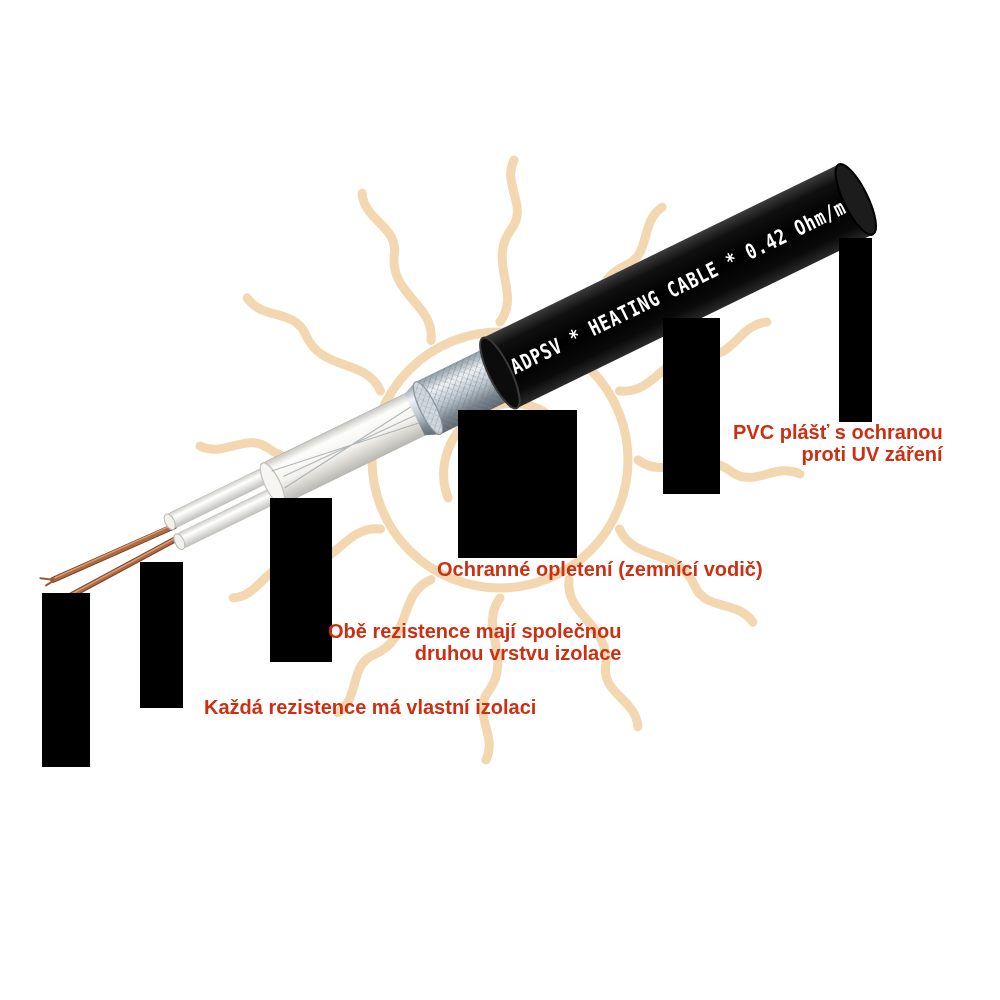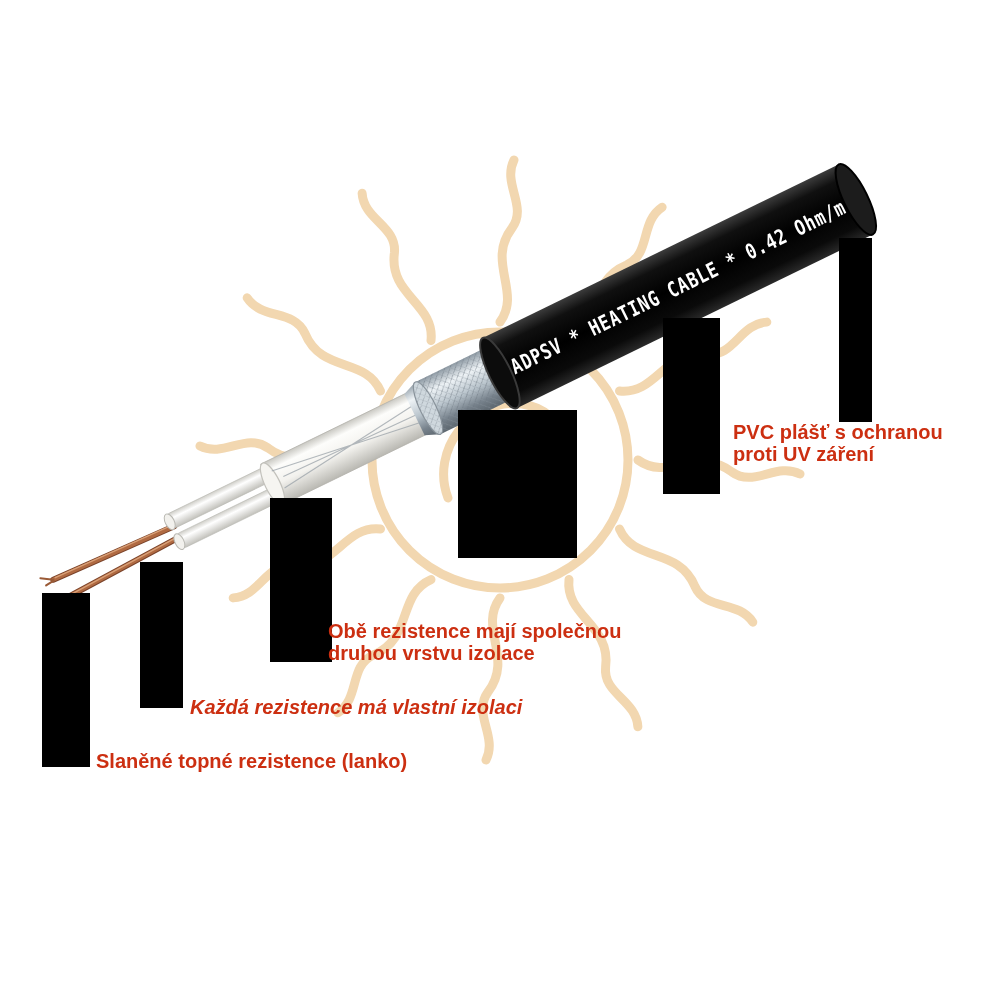--- a/index.html
+++ b/index.html
@@ -1,18 +1,19 @@
 <!DOCTYPE html>
 <html><head>
 <meta charset="utf-8">
 <style>
   html,body{margin:0;padding:0;background:#fff;}
   .stage{
     position:relative;width:1000px;height:800px;background:#ffffff;overflow:hidden;
     font-family:"Liberation Sans", sans-serif;
+    text-align:right;
   }
   .diagram-svg{position:absolute;left:0;top:0;width:1000px;height:1000px;}
   .callout{
     position:absolute;
     color:#cc2f11;
     font-weight:bold;
     font-size:20px;
     line-height:22px;
     white-space:pre-line;
   }
@@ -120,21 +121,21 @@
     <rect x="270" y="498" width="62" height="164" fill="#000"></rect>
     <rect x="458" y="410" width="119" height="148" fill="#000"></rect>
     <rect x="663" y="318" width="57" height="176" fill="#000"></rect>
     <rect x="839" y="238" width="33" height="184" fill="#000"></rect>
   </svg>
 
   <div class="callout" style="left:733px;top:421px;">PVC plášť s ochranou
 proti UV záření</div>
 
 
+  <div class="callout" style="left:437px;top:558px;">Ochranné opletení (zemnící vodič)</div>
 
   <div class="callout" style="left:328px;top:620px;">Obě rezistence mají společnou
 druhou vrstvu izolace</div>
 
-  <div class="callout" style="left:190px;top:696px;font-style:italic;">Každá rezistence má vlastní izolaci</div>
+  <div class="callout" style="left:204px;top:696px;">Každá rezistence má vlastní izolaci</div>
 
-  <div class="callout" style="left:96px;top:750px;">Slaněné topné rezistence (lanko)</div>
 
 </div>
 
 </body></html>

